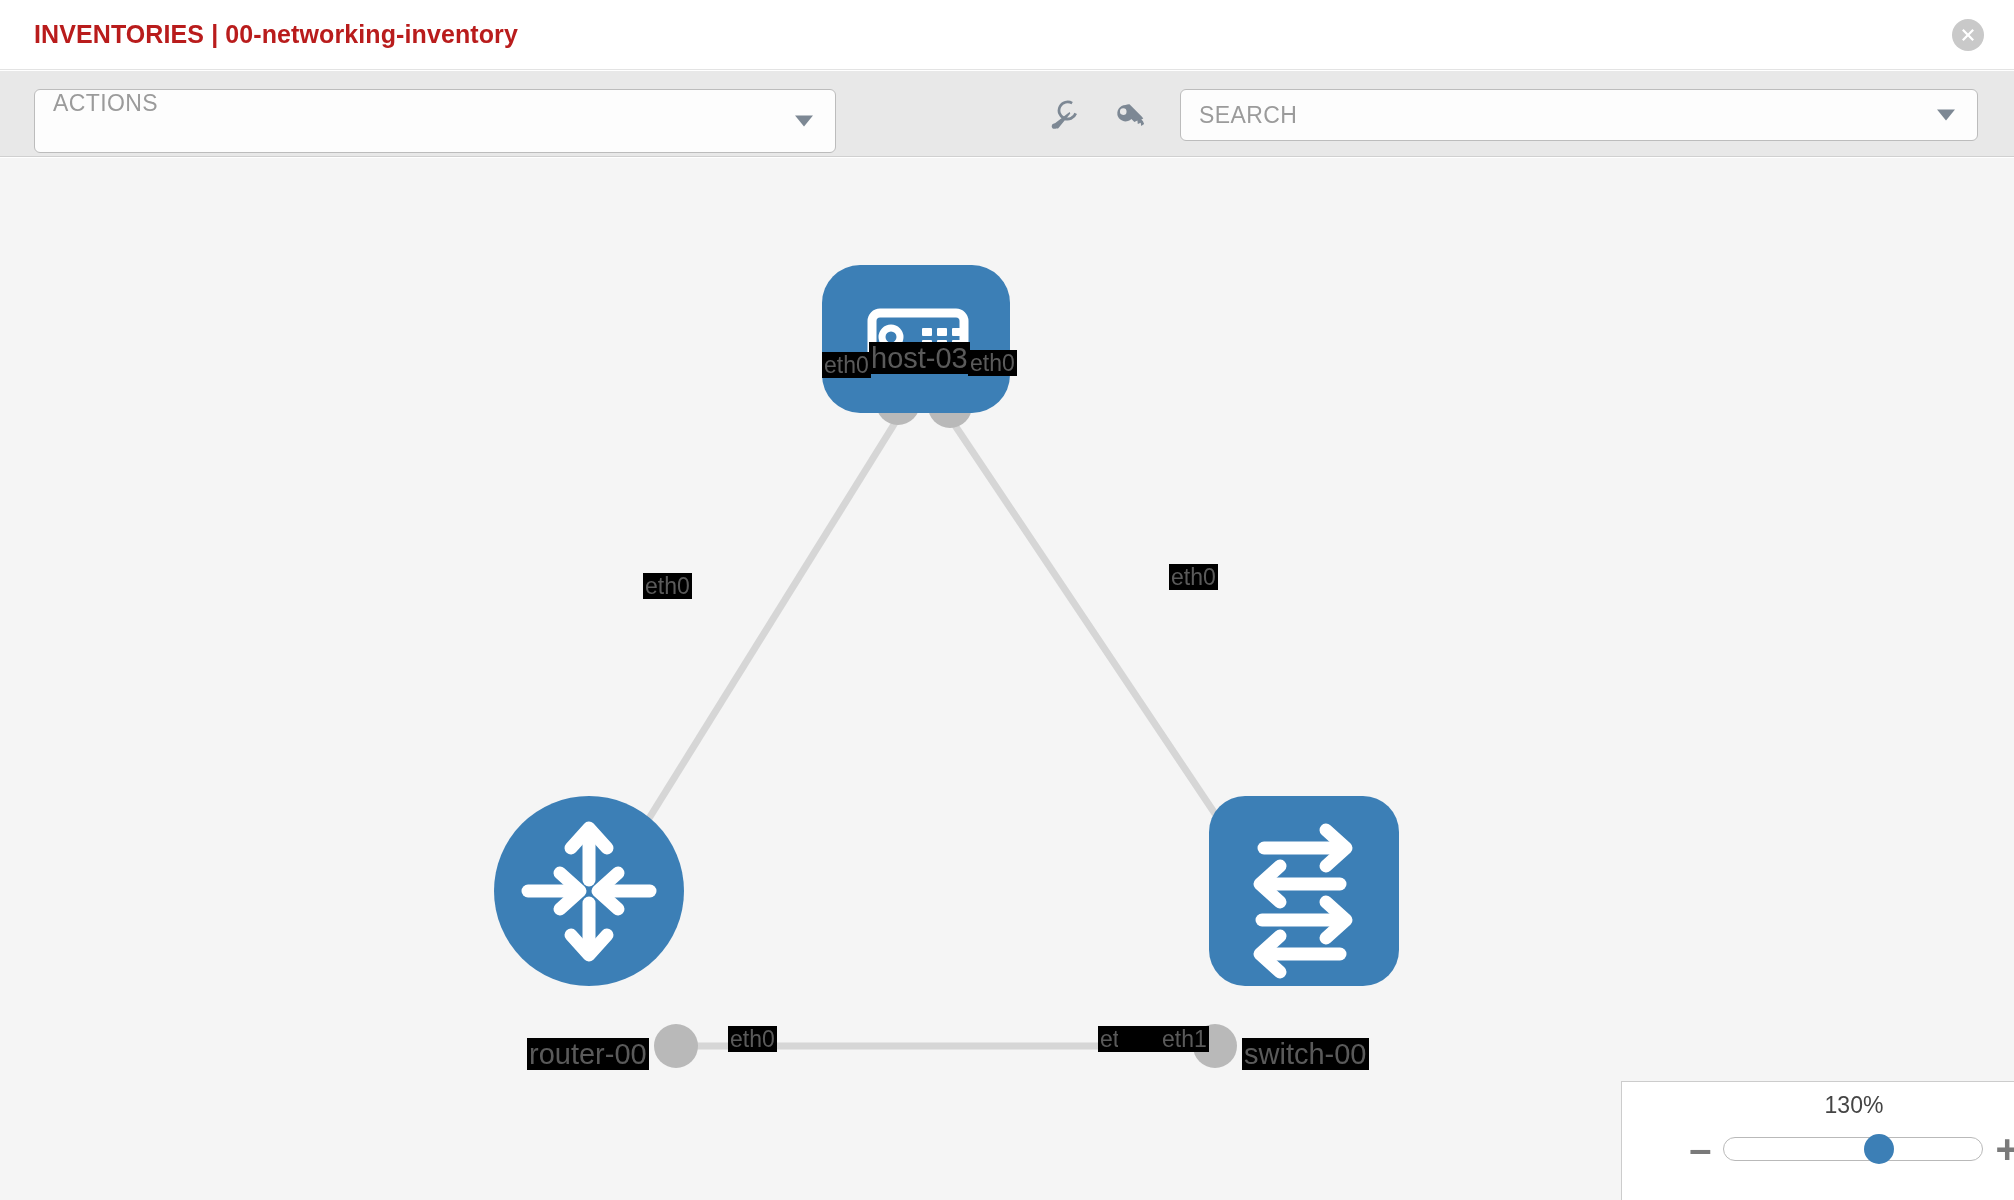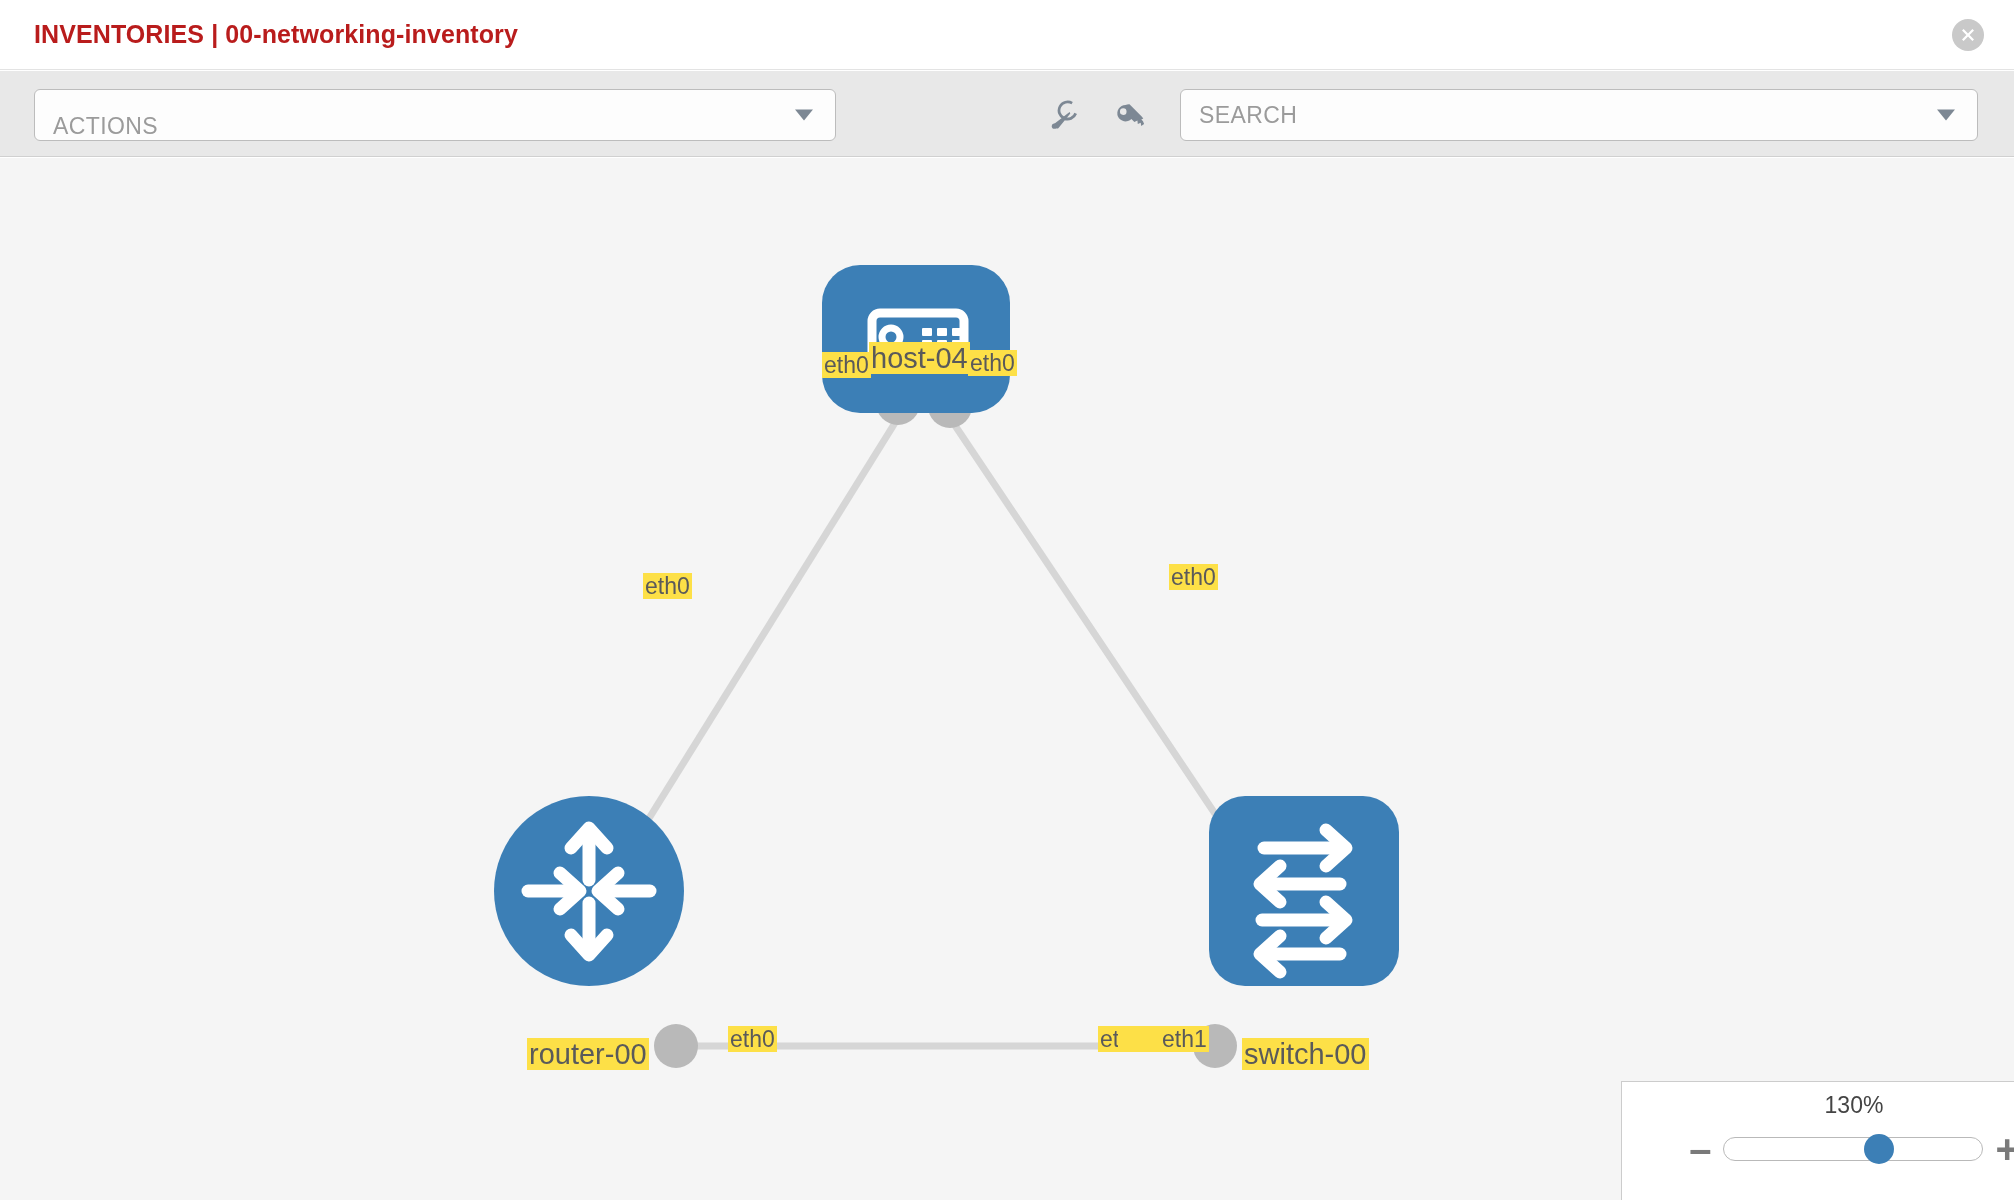--- a/index.html
+++ b/index.html
@@ -55,26 +55,26 @@
     position: absolute;
     left: 0; top: 71px;
     width: 2014px; height: 86px;
     background: #e8e8e8;
     border-bottom: 1px solid #d0d0d0;
   }
 
   .actions-select {
     position: absolute;
     left: 34px; top: 18px;
-    width: 802px; height: 52px;
+    width: 802px; height: 64px;
     background: #fdfdfd;
     border: 1px solid #bcbcbc;
     border-radius: 6px;
     display: flex;
-    align-items: flex-end;
+    align-items: flex-start;
     cursor: pointer;
   }
   .actions-select .sel-label {
     margin-left: 18px;
     font-size: 23px;
     color: #9b9b9b;
     letter-spacing: 0.4px;
   }
   .caret {
     position: absolute;
@@ -125,21 +125,21 @@
     position: absolute;
     left: 0; top: 158px;
     width: 2014px; height: 1042px;
     background: #f5f5f5;
     overflow: hidden;
   }
   .canvas svg { position: absolute; left: 0; top: 0; }
 
   .topo-label {
     position: absolute;
-    background: #fde047;
+    background: #000000;
     color: #5a5a5a;
     white-space: nowrap;
     line-height: 1.05;
     padding: 1px 2px;
   }
   .iface-label { font-size: 23px; }
   .node-label  { font-size: 29px; }
 
   
   .zoom-panel {
@@ -312,21 +312,21 @@
     </svg>
 
     <div class="topo-label iface-label" style="left:822px;  top:194px;">eth0</div>
     <div class="topo-label iface-label" style="left:968px;  top:192px;">eth0</div>
     <div class="topo-label iface-label" style="left:643px;  top:415px;">eth0</div>
     <div class="topo-label iface-label" style="left:1169px; top:406px;">eth0</div>
     <div class="topo-label iface-label" style="left:728px;  top:868px;">eth0</div>
     <div class="topo-label iface-label" style="left:1098px; top:868px;">eth</div>
     <div class="topo-label iface-label" style="left:1118px; top:868px;padding-left:44px;">eth1</div>
 
-    <div class="topo-label node-label" style="left:869px; top:184px;">host-04</div>
+    <div class="topo-label node-label" style="left:869px; top:184px;">host-03</div>
     <div class="topo-label node-label" style="left:527px; top:880px;">router-00</div>
     <div class="topo-label node-label" style="left:1242px; top:880px;">switch-00</div>
 
     <div class="zoom-panel" style="position:absolute; left:1621px; top:923px;">
       <div class="zoom-value">130%</div>
       <div class="zoom-row">
         <span class="zoom-minus">–</span>
         <div class="zoom-track">
           <div class="zoom-thumb" id="zoomThumb" style="left: 60%;"></div>
         </div>

